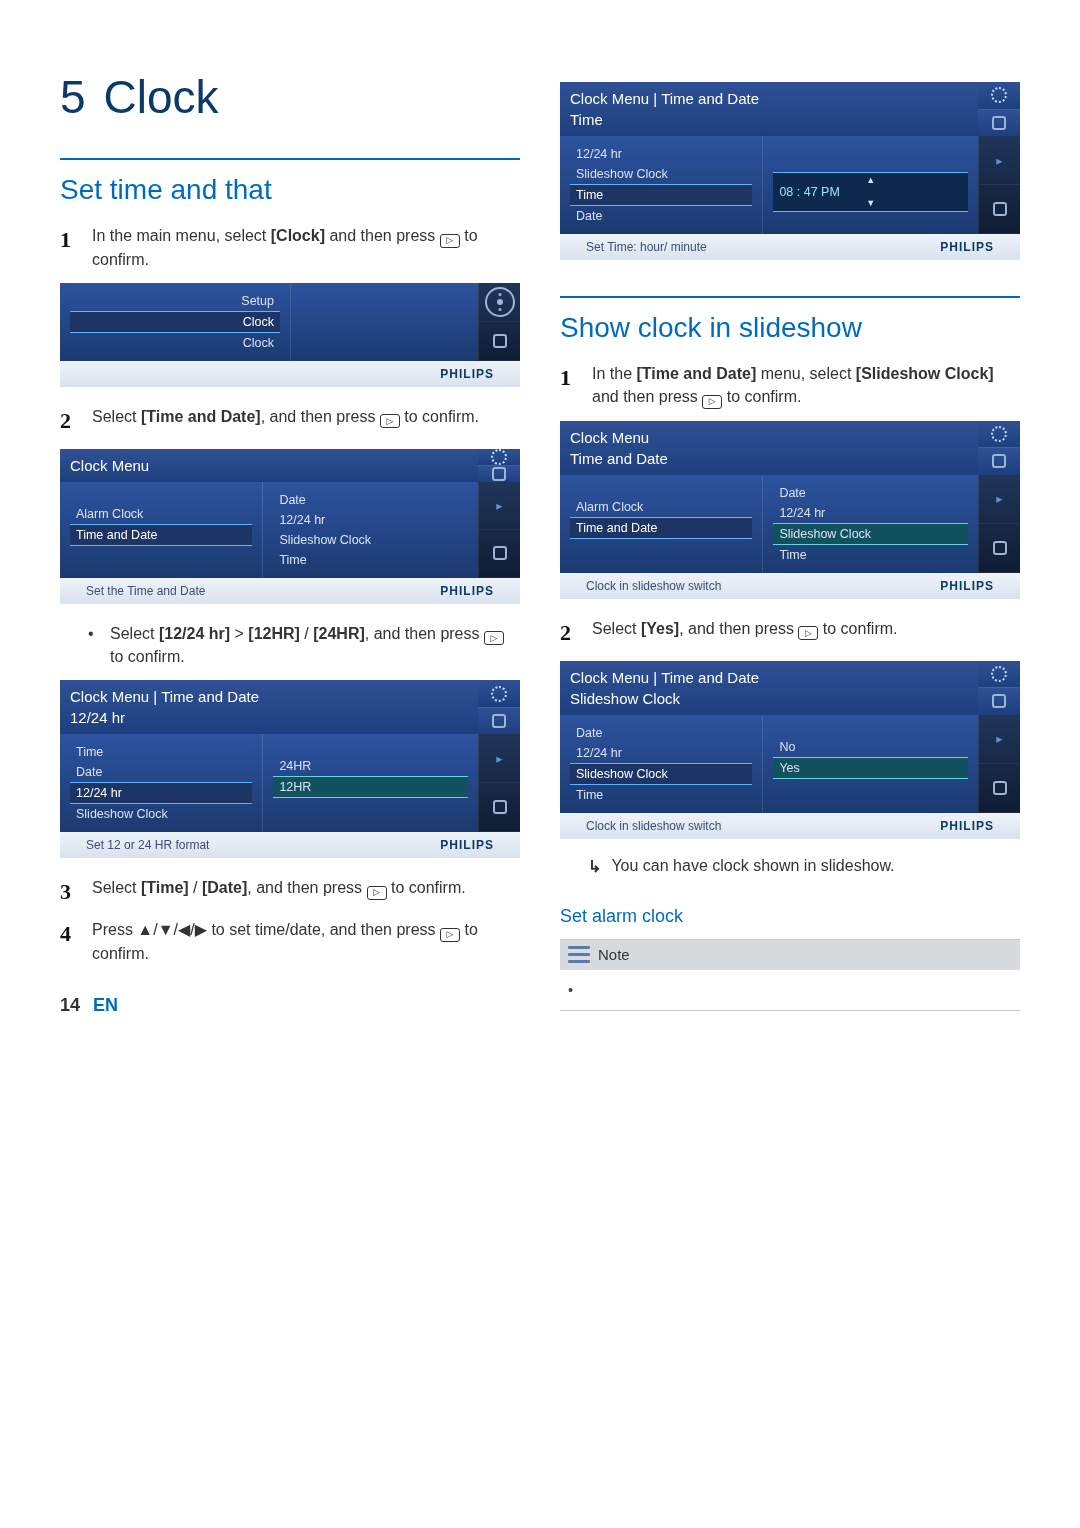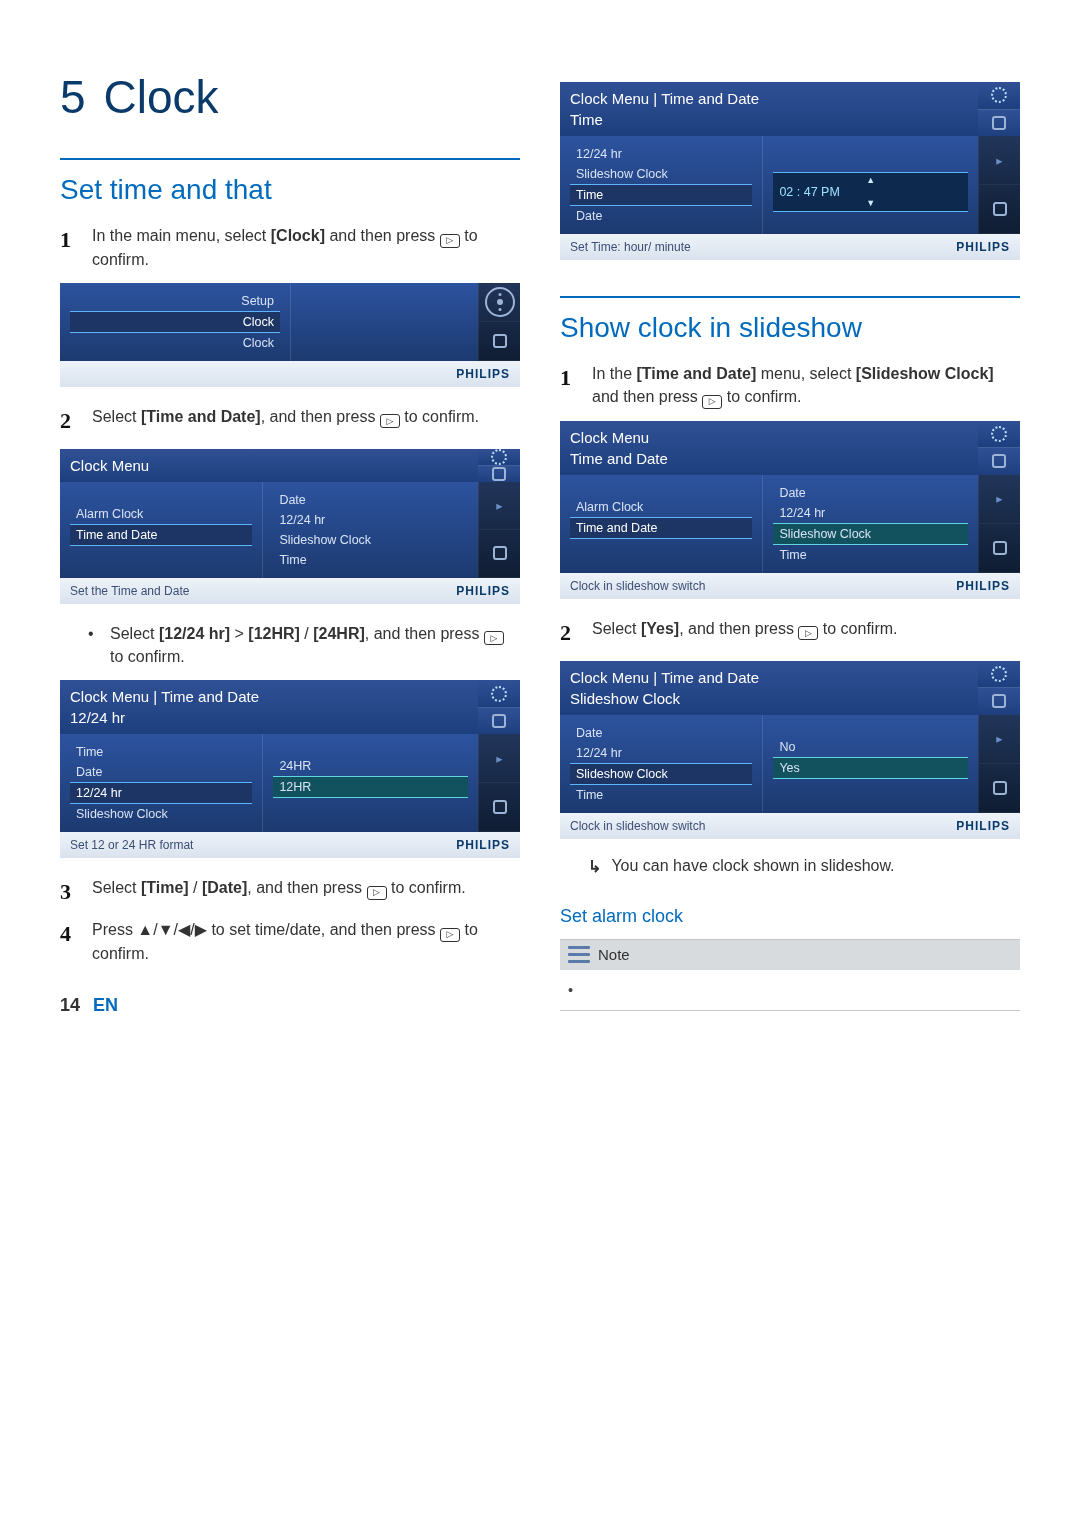--- a/index.html
+++ b/index.html
@@ -86,21 +86,21 @@
   .mright { flex: 1; border-left: 1px solid rgba(255,255,255,0.12); }
   .mside { width: 42px; background: linear-gradient(#21355a,#0f1d33); border-left: 1px solid rgba(255,255,255,0.08); display:flex; flex-direction:column;}
   .mside .sbtn { flex:1; display:flex; align-items:center; justify-content:center; color:#6b90c8; border-bottom:1px solid rgba(255,255,255,0.06);}
   .value-cell {
     background:#0d2a4e; border-top:1px solid #5bb5ff; border-bottom:1px solid #5bb5ff;
     color:#9fe0ff; padding:3px 6px;
   }
   .value-cell .tri-up, .value-cell .tri-down { display:block; text-align:center; font-size:9px; line-height:1; color:#cfe9ff;}
   .status {
     display:flex; align-items:center; justify-content:space-between;
-    padding: 6px 10px;
+    padding: 6px 26px;
     background: linear-gradient(#eef3f9,#d9e2ee);
     color: #3b4e73; font-size: 12px;
   }
   .brand { color: #0a3a6a; font-weight: 700; letter-spacing: 1px; font-size: 12px; }
 
   .photoframe-main .mleft { width: 50%; text-align: right; }
   .photoframe-main .mright { flex:1; }
   .dpad {
     width: 30px; height: 30px; border: 2px solid #9db4d6; border-radius: 50%;
     display:flex; align-items:center; justify-content:center; position:relative;
@@ -313,21 +313,21 @@
           <div class="item">12/24 hr</div>
           <div class="item">Slideshow Clock</div>
           <div class="item sel">Time</div>
           <div class="item">Date</div>
         </div>
         <div class="mcol mright">
           <div class="item" style="height:14px;"></div>
           <div class="item" style="height:14px;"></div>
           <div class="value-cell">
             <span class="tri-up">▲</span>
-            <span>02 : 47  PM</span>
+            <span>08 : 47  PM</span>
             <span class="tri-down">▼</span>
           </div>
         </div>
         <div class="mside">
           <div class="sbtn">▸</div>
           <div class="sbtn">
               <span class="home"></span>
             </div>
         </div>
       </div>

